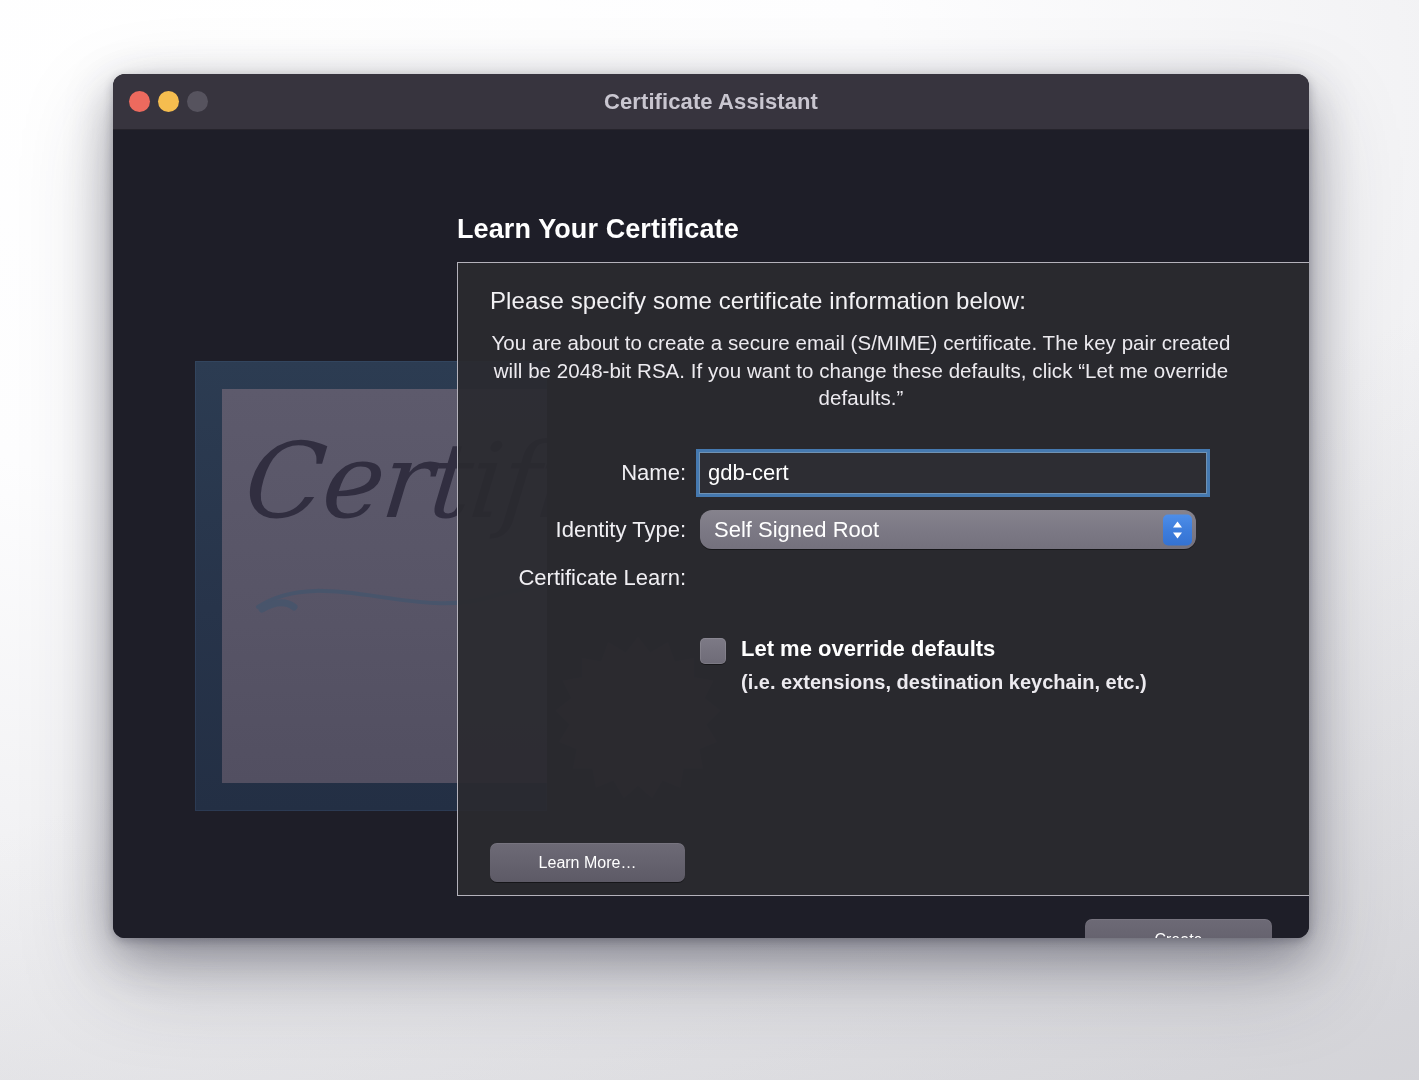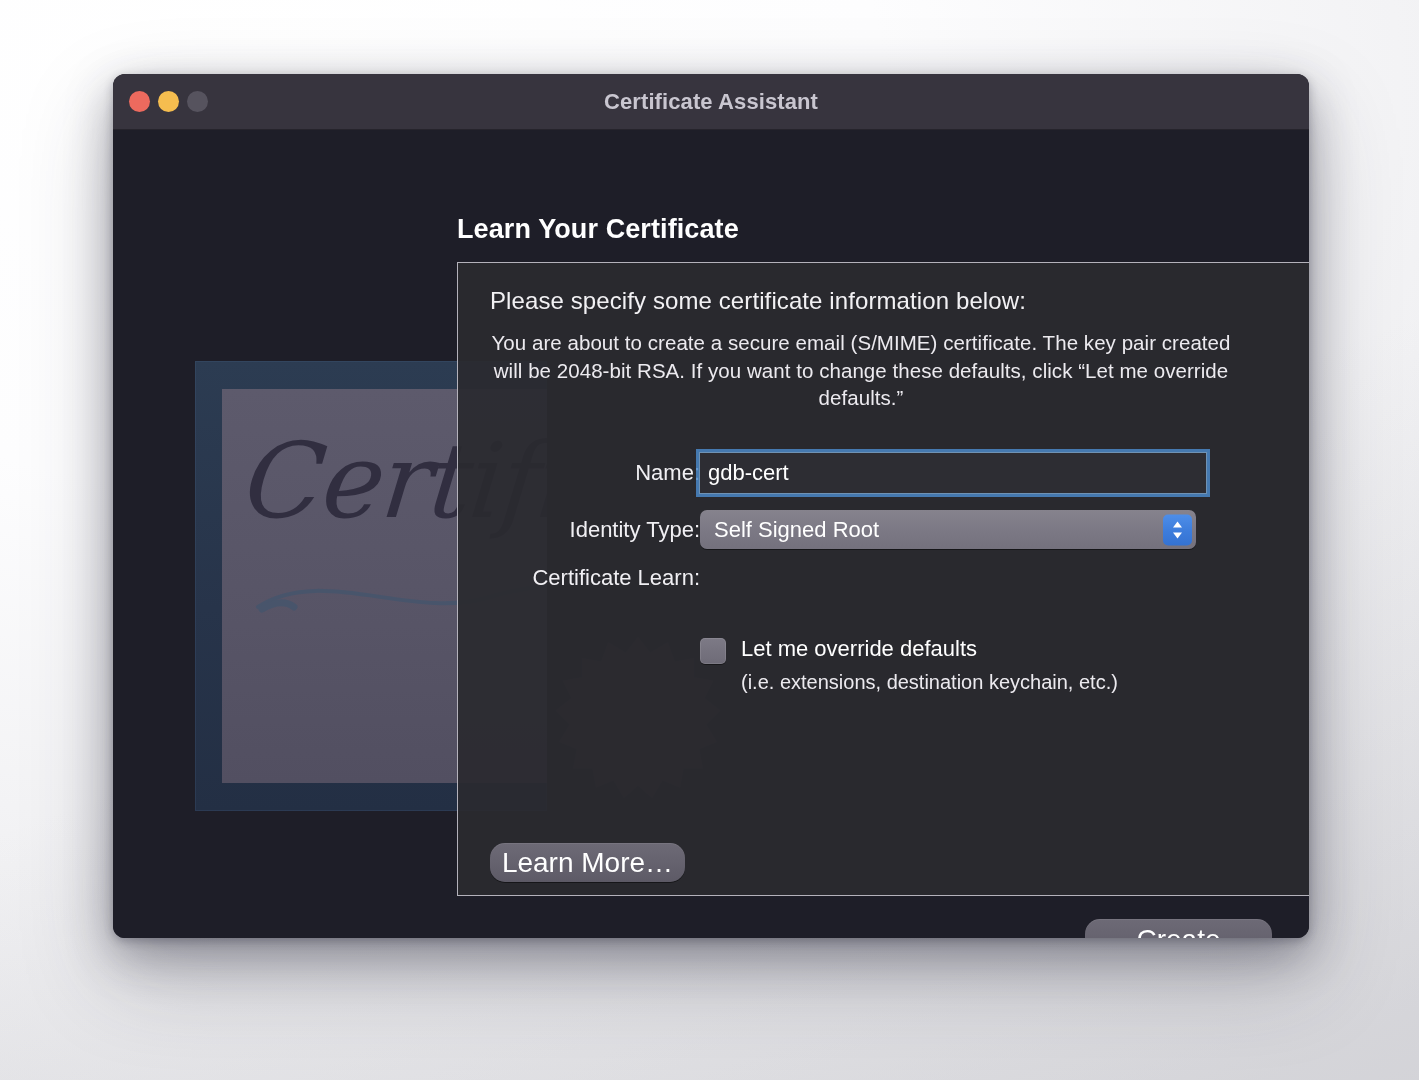--- a/index.html
+++ b/index.html
@@ -188,21 +188,21 @@
   
   .field-row {
     position: absolute;
     display: flex;
     align-items: center;
   }
   .field-label {
     color: #f0eff3;
     font-size: 22px;
     text-align: right;
-    padding-right: 0;
+    padding-right: 14px;
     box-sizing: border-box;
     white-space: nowrap;
   }
 
   #row-name       { left: 24px;  top: 190px; }
   #row-identity   { left: 24px;  top: 247px; }
   #row-certtype   { left: 24px;  top: 302px; }
   #row-name .field-label,
   #row-identity .field-label,
   #row-certtype .field-label { width: 218px; }
@@ -230,21 +230,21 @@
     font-size: 22px;
     padding: 0 8px;
     box-sizing: border-box;
   }
 
   
   .popup {
     position: relative;
     width: 496px;
     height: 39px;
-    border-radius: 7px;
+    border-radius: 12px;
     background: linear-gradient(180deg, #86838d 0%, #7c7985 50%, #74717d 100%);
     box-shadow: 0 1px 0 rgba(0,0,0,0.45);
     display: flex;
     align-items: center;
     box-sizing: border-box;
   }
   .popup-value {
     color: #ffffff;
     font-size: 22px;
     padding-left: 14px;
@@ -264,20 +264,21 @@
     justify-content: center;
   }
 
   
   #override-row {
     position: absolute;
     left: 242px;
     top: 372px;
     display: flex;
     align-items: flex-start;
+    font-weight: bold;
   }
   #override-checkbox {
     width: 26px;
     height: 26px;
     border-radius: 5px;
     background: linear-gradient(180deg, #7d7a86 0%, #6e6b77 100%);
     box-shadow: inset 0 0 0 1px rgba(255,255,255,0.10), 0 1px 0 rgba(0,0,0,0.4);
     flex: none;
     margin-top: 3px;
   }
@@ -293,26 +294,26 @@
     color: #eceaef;
     font-size: 20px;
     line-height: 28px;
     margin-top: 5px;
     white-space: nowrap;
   }
 
   
   .btn {
     border: 0;
-    border-radius: 15px;
+    border-radius: 7px;
     background: linear-gradient(180deg, #6d6a76 0%, #65626e 52%, #5d5a66 100%);
     box-shadow: 0 1px 0 rgba(0,0,0,0.45), inset 0 1px 0 rgba(255,255,255,0.07);
     color: #ffffff;
     font-family: "Liberation Sans", sans-serif;
-    font-size: 28px;
+    font-size: 16px;
     cursor: default;
   }
   #learn-more-button {
     position: absolute;
     left: 32px;
     top: 580px;
     width: 195px;
     height: 39px;
   }
   #create-button {

